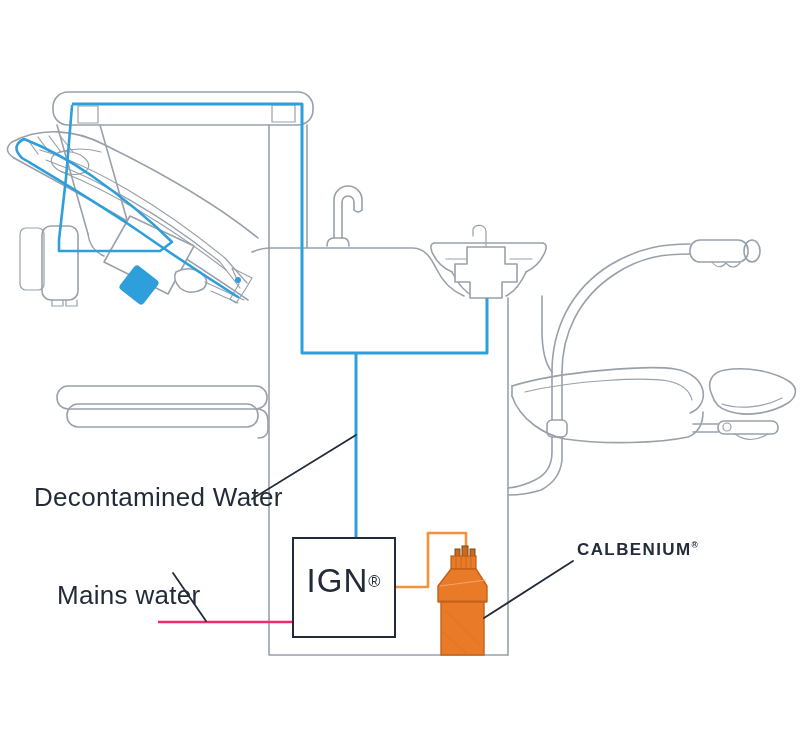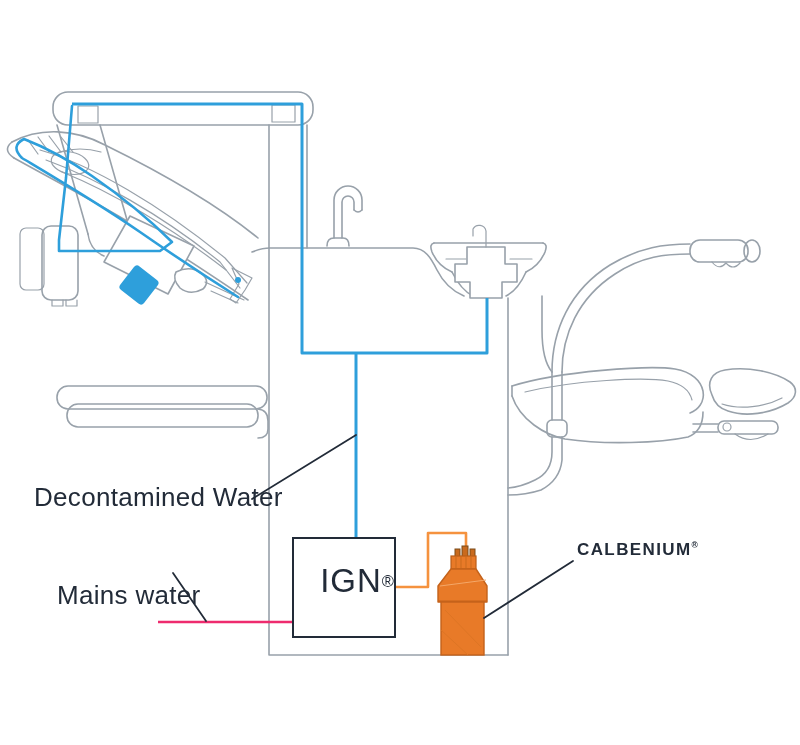--- a/index.html
+++ b/index.html
@@ -20,21 +20,21 @@
   .gw {stroke:var(--outline);stroke-width:1.6;fill:#ffffff;stroke-linejoin:round;}
   .blue  {stroke:var(--water);stroke-width:3;fill:none;stroke-linejoin:round;stroke-linecap:butt;}
   .blue2 {stroke:var(--water);stroke-width:2.6;fill:none;stroke-linejoin:round;stroke-linecap:round;}
   .pink  {stroke:var(--mains);stroke-width:2.4;fill:none;}
   .orange{stroke:var(--calb);stroke-width:2.6;fill:none;stroke-linejoin:round;}
   .navy  {stroke:var(--ink);stroke-width:1.8;fill:none;stroke-linecap:round;}
   .label{position:absolute;color:var(--ink);font-weight:300;letter-spacing:.3px;white-space:nowrap;}
   .label-lg{font-size:26px;}
   .label-calb{font-size:17px;font-weight:600;letter-spacing:1.4px;}
   .ign-box-text{position:absolute;left:293px;top:538px;width:102px;height:86px;
-      display:flex;align-items:center;justify-content:flex-end;
+      display:flex;align-items:center;justify-content:center;
       font-size:33px;font-weight:300;letter-spacing:1px;color:var(--ink);}
   sup.reg{font-size:.5em;vertical-align:super;line-height:0;}
 </style>
 </head>
 <body>
 
 <div id="stage">
   <svg width="800" height="745" viewBox="0 0 800 745">
 
     <g>

